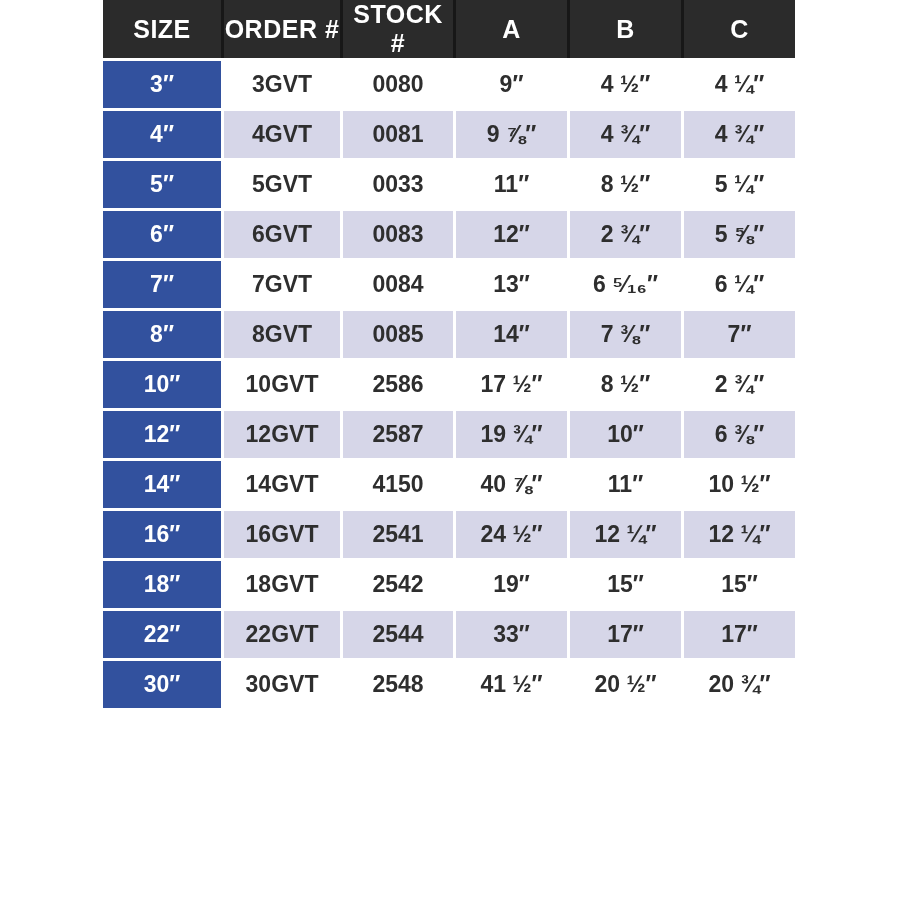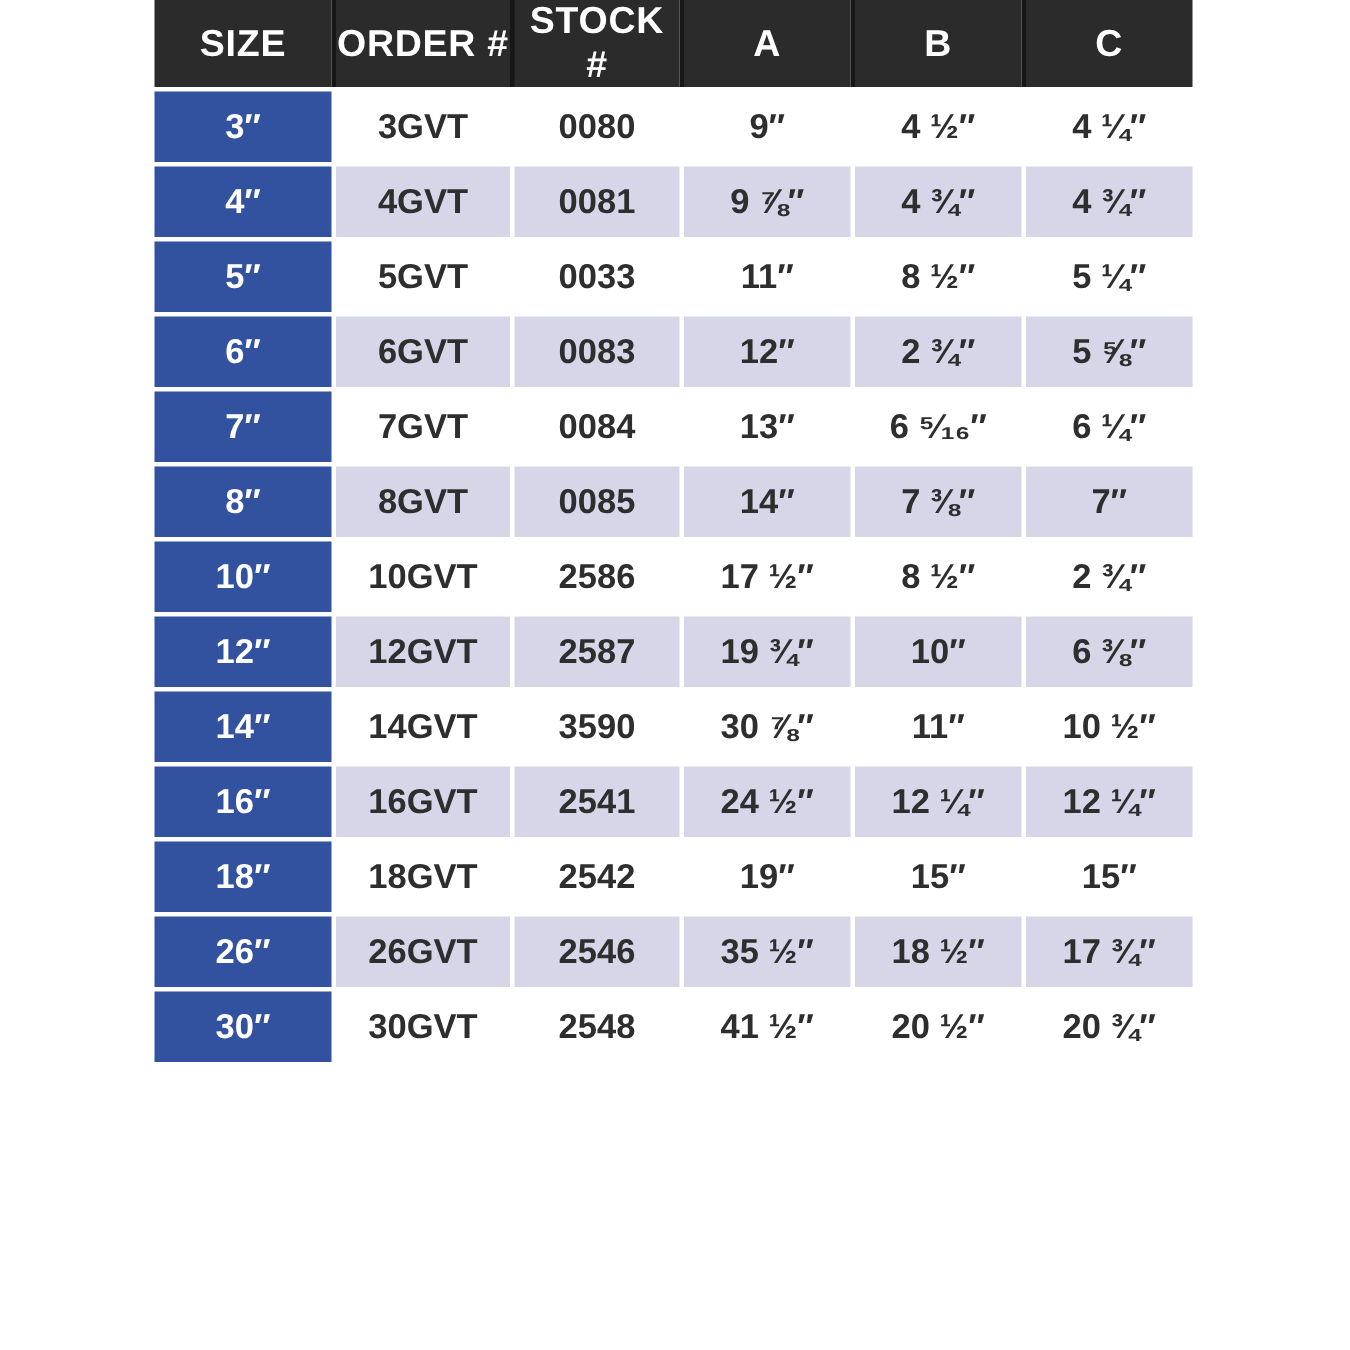--- a/index.html
+++ b/index.html
@@ -140,48 +140,48 @@
           <td class="size-cell">12″</td>
           <td class="order-cell">12GVT</td>
           <td class="stock-cell">2587</td>
           <td class="a-cell">19 ¾″</td>
           <td class="b-cell">10″</td>
           <td class="c-cell">6 ⅜″</td>
         </tr>
         <tr>
           <td class="size-cell">14″</td>
           <td class="order-cell">14GVT</td>
-          <td class="stock-cell">3590</td>
-          <td class="a-cell">30 ⅞″</td>
+          <td class="stock-cell">4150</td>
+          <td class="a-cell">40 ⅞″</td>
           <td class="b-cell">11″</td>
           <td class="c-cell">10 ½″</td>
         </tr>
         <tr>
           <td class="size-cell">16″</td>
           <td class="order-cell">16GVT</td>
           <td class="stock-cell">2541</td>
           <td class="a-cell">24 ½″</td>
           <td class="b-cell">12 ¼″</td>
           <td class="c-cell">12 ¼″</td>
         </tr>
         <tr>
           <td class="size-cell">18″</td>
           <td class="order-cell">18GVT</td>
           <td class="stock-cell">2542</td>
           <td class="a-cell">19″</td>
           <td class="b-cell">15″</td>
           <td class="c-cell">15″</td>
         </tr>
         <tr>
-          <td class="size-cell">26″</td>
-          <td class="order-cell">26GVT</td>
-          <td class="stock-cell">2546</td>
-          <td class="a-cell">35 ½″</td>
-          <td class="b-cell">18 ½″</td>
-          <td class="c-cell">17 ¾″</td>
+          <td class="size-cell">22″</td>
+          <td class="order-cell">22GVT</td>
+          <td class="stock-cell">2544</td>
+          <td class="a-cell">33″</td>
+          <td class="b-cell">17″</td>
+          <td class="c-cell">17″</td>
         </tr>
         <tr>
           <td class="size-cell">30″</td>
           <td class="order-cell">30GVT</td>
           <td class="stock-cell">2548</td>
           <td class="a-cell">41 ½″</td>
           <td class="b-cell">20 ½″</td>
           <td class="c-cell">20 ¾″</td>
         </tr>
       </tbody>

